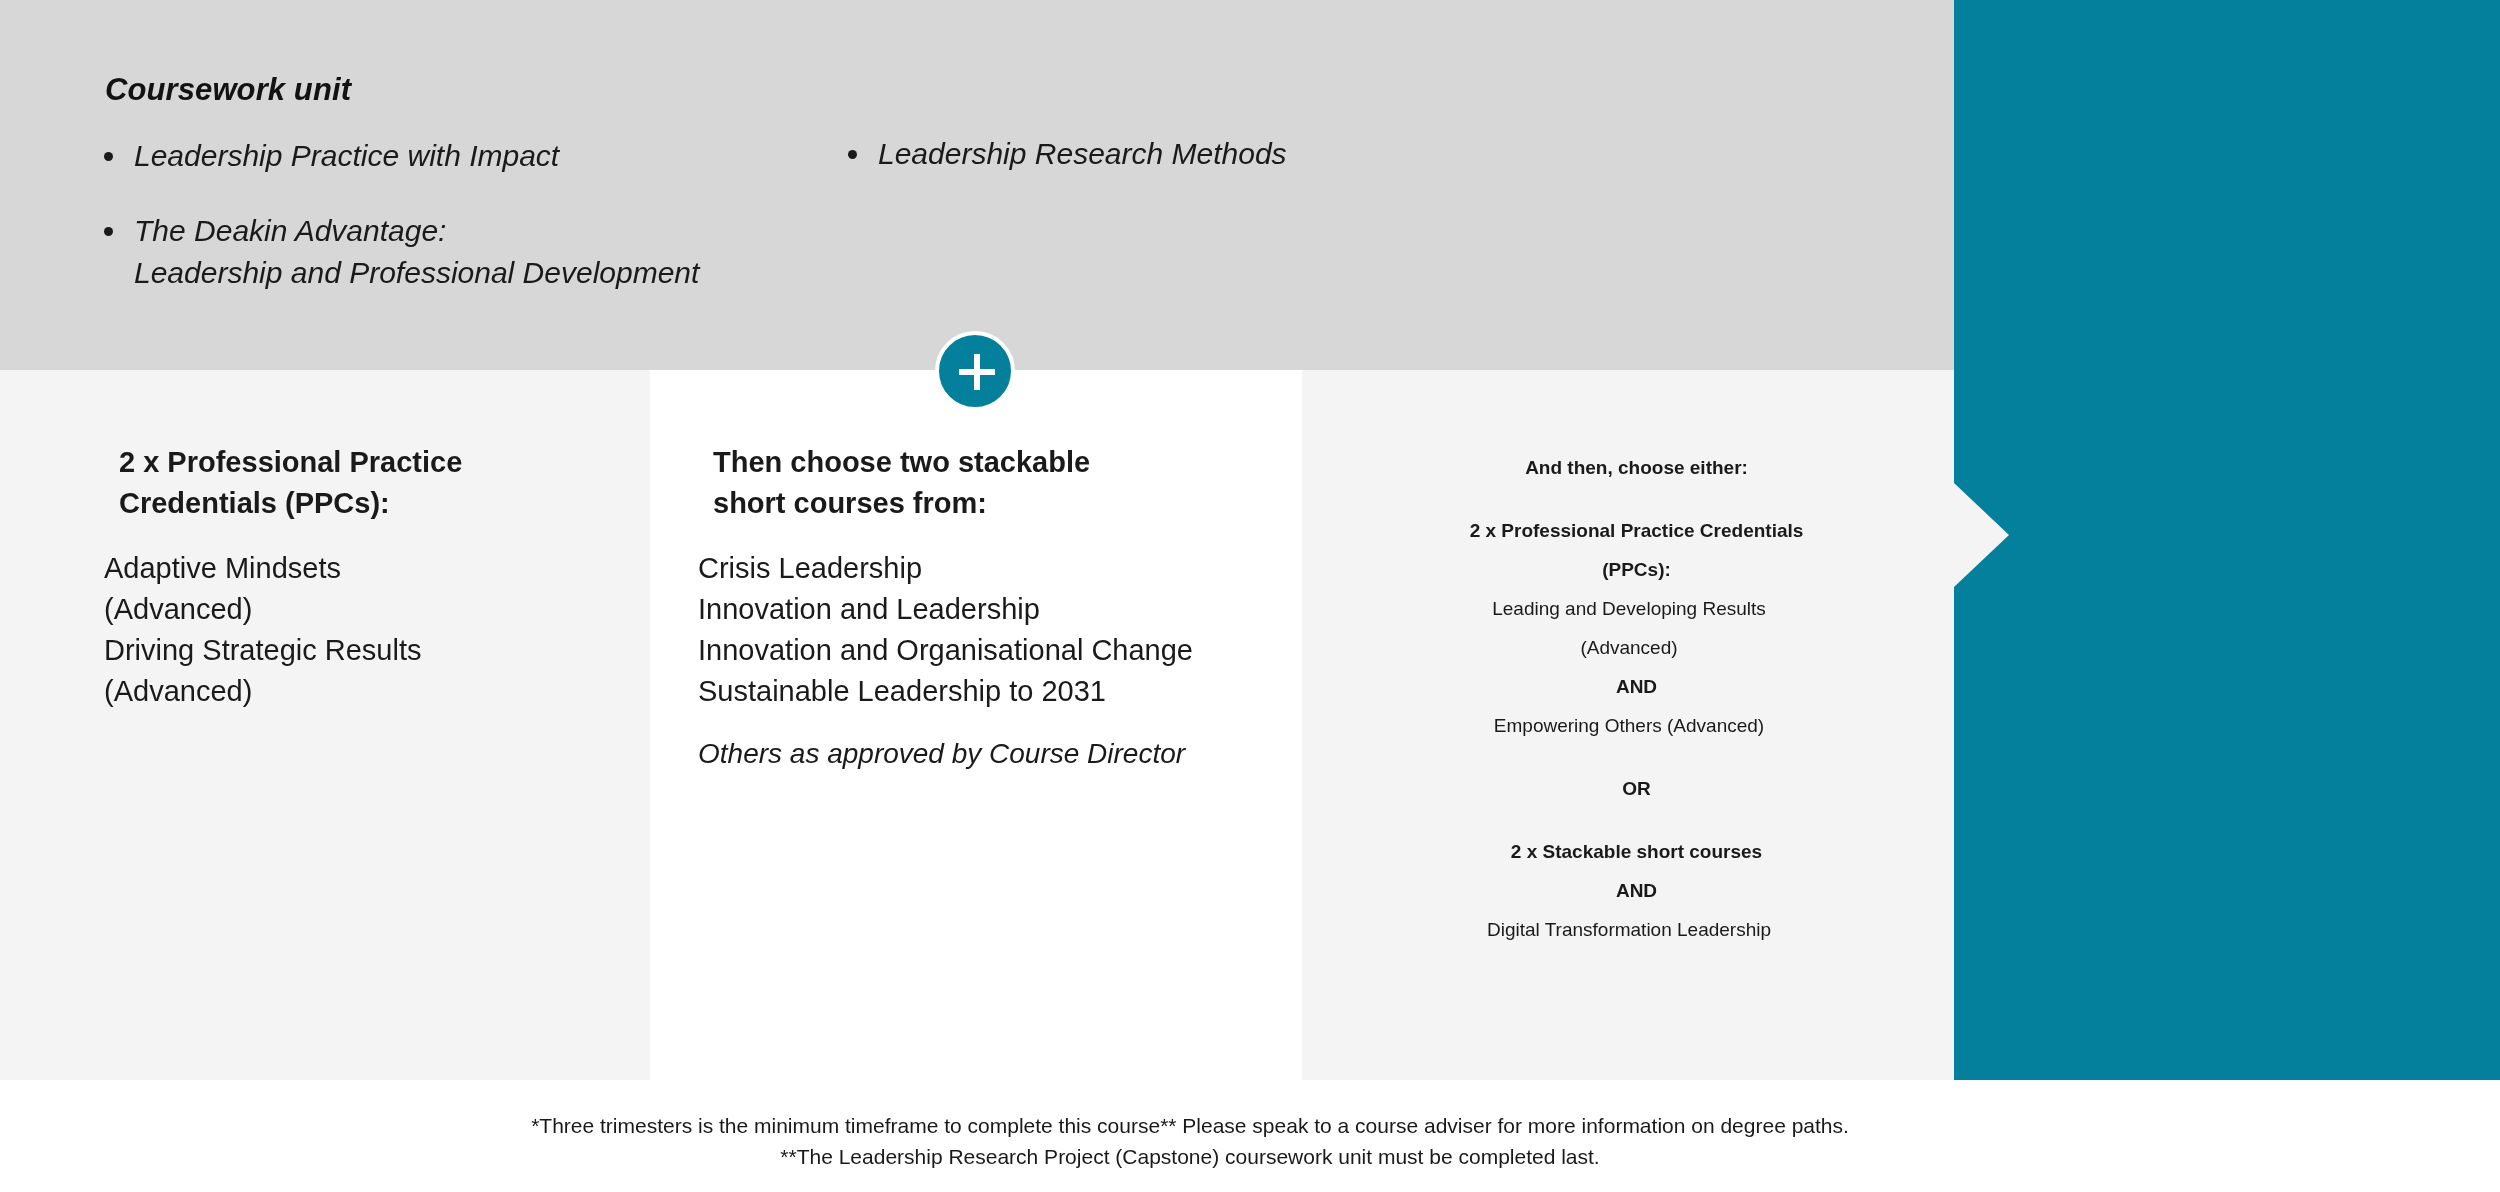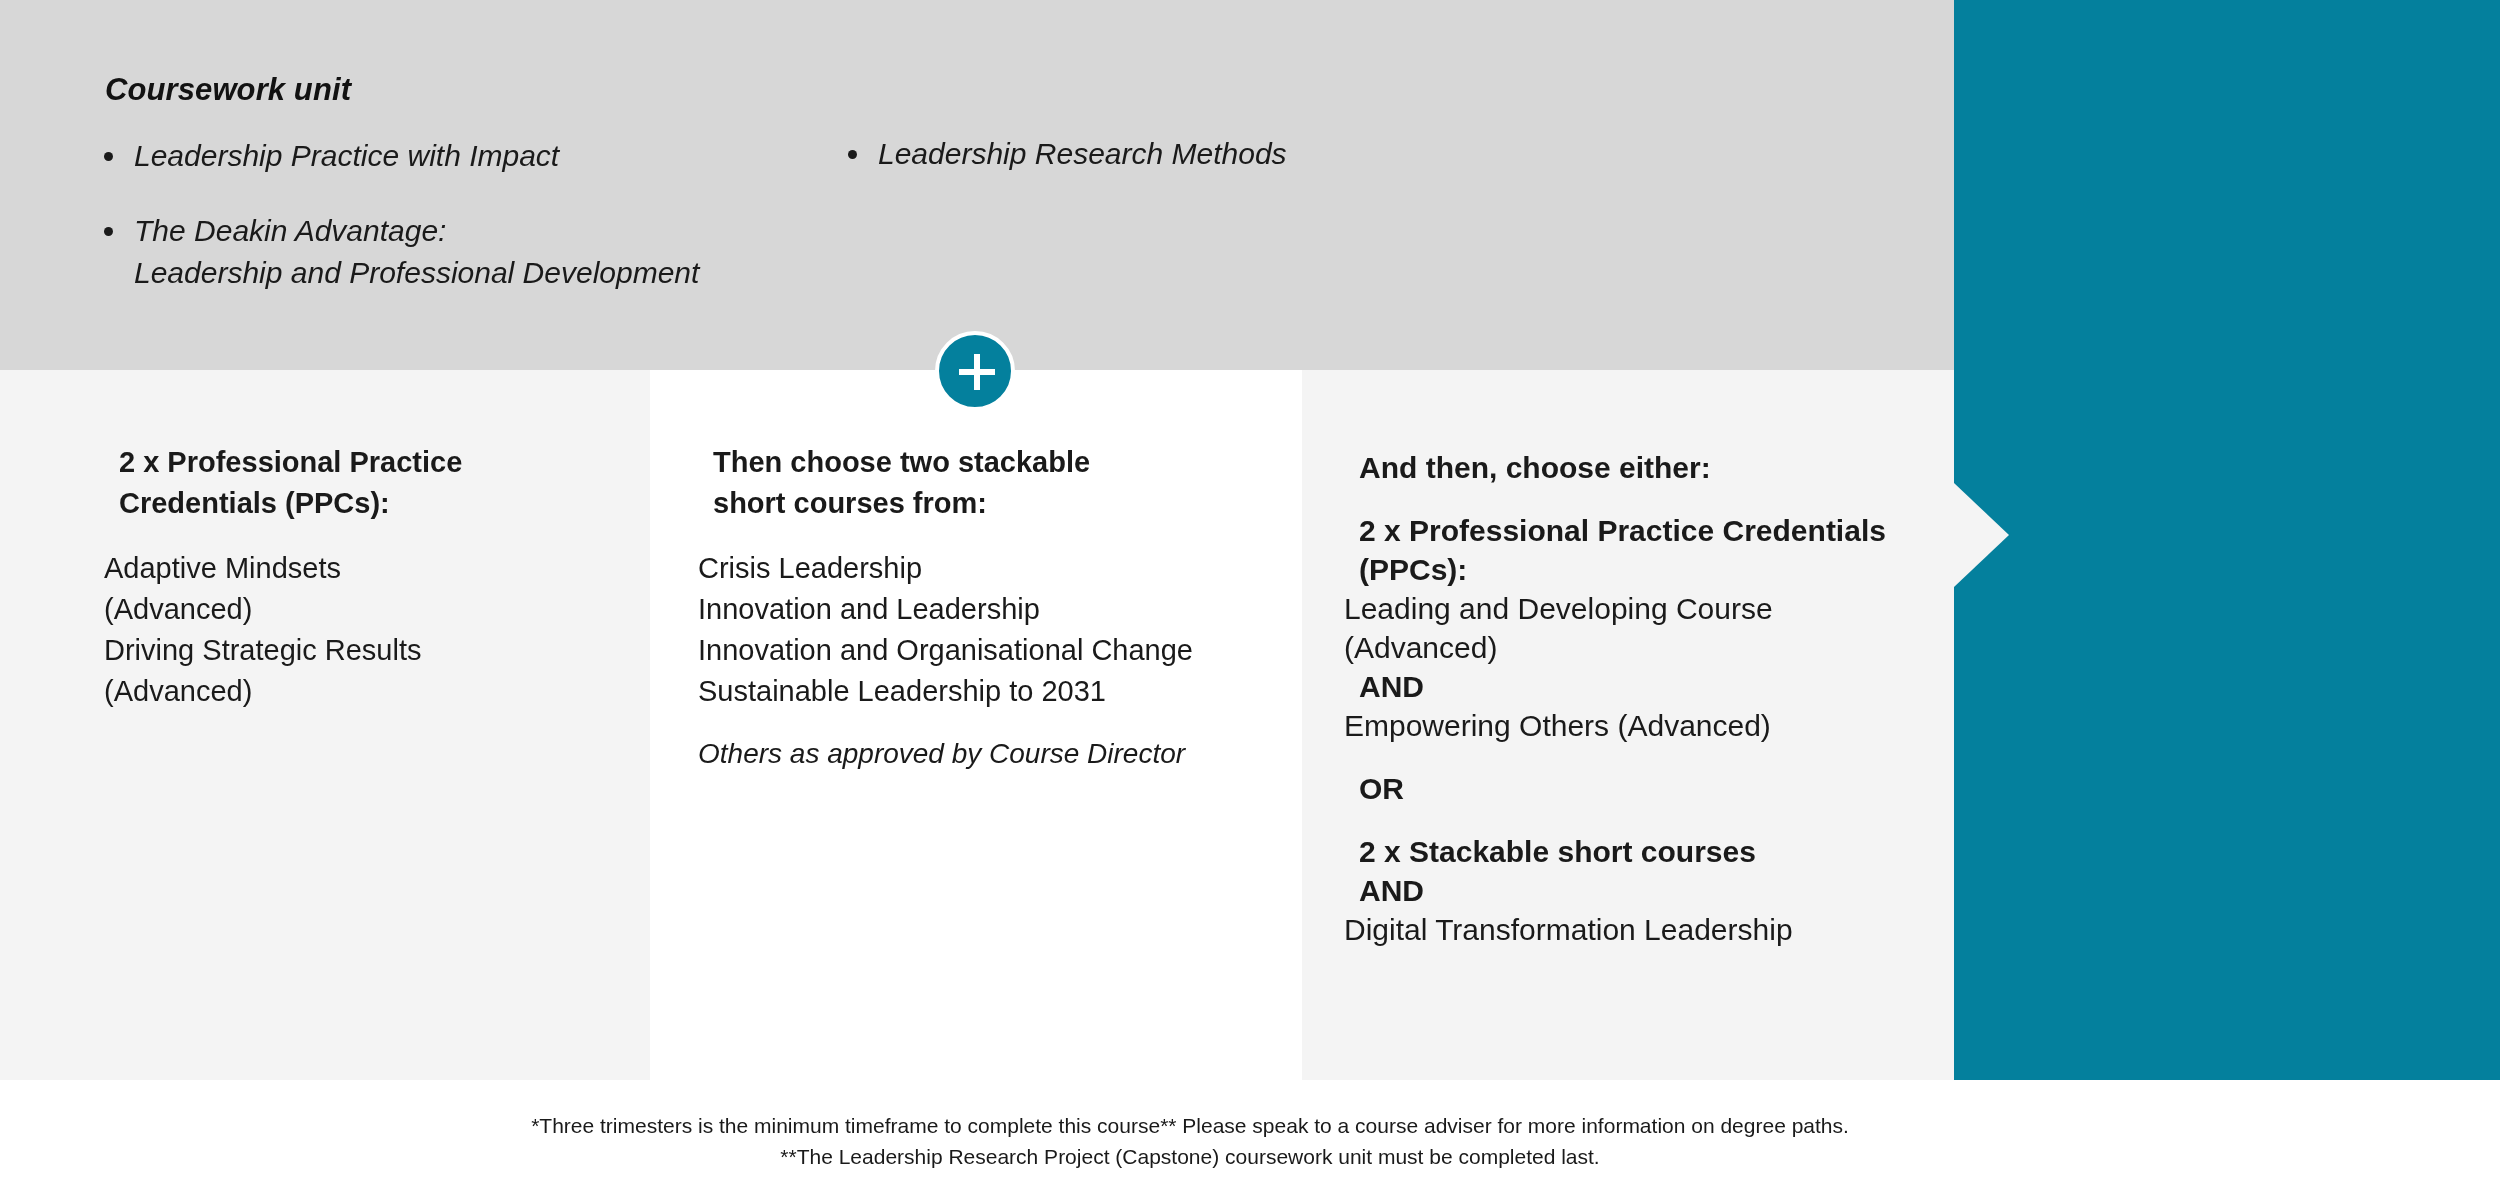--- a/index.html
+++ b/index.html
@@ -47,21 +47,21 @@
   .c3-inner{padding:78px 40px 0 42px;}
 
   .blk{font-size:29px;line-height:41px;color:#1a1a1a;}
   .blk.b{font-weight:bold;margin-left:15px;}
   .blk.pre{white-space:pre-line;}
   .gap-lg{height:24px;}
   .italic-note{
     font-size:28px;font-style:italic;color:#1a1a1a;line-height:30px;
     margin-top:27px;
   }
-  .c3 .blk{font-size:30px;line-height:39px;}
+  .c3 .blk{font-size:19px;line-height:39px;text-align:center;}
 
   
   .teal-panel{
     position:absolute;left:1954px;top:0;width:546px;height:1080px;
     background:#04809d;
   }
   .notch{
     position:absolute;left:1954px;top:483px;
     width:0;height:0;
     border-top:52px solid transparent;
@@ -136,21 +136,21 @@
       <div class="italic-note">Others as approved by Course Director</div>
     </div>
   </div>
 
   <div class="col col-3 c3">
     <div class="col-inner c3-inner">
       <div class="blk b">And then, choose either:</div>
       <div class="gap-lg"></div>
       <div class="blk b pre">2 x Professional Practice Credentials
 (PPCs):</div>
-      <div class="blk pre">Leading and Developing Course
+      <div class="blk pre">Leading and Developing Results
 (Advanced)</div>
       <div class="blk b">AND</div>
       <div class="blk">Empowering Others (Advanced)</div>
       <div class="gap-lg"></div>
       <div class="blk b">OR</div>
       <div class="gap-lg"></div>
       <div class="blk b">2 x Stackable short courses</div>
       <div class="blk b">AND</div>
       <div class="blk">Digital Transformation Leadership</div>
     </div>

